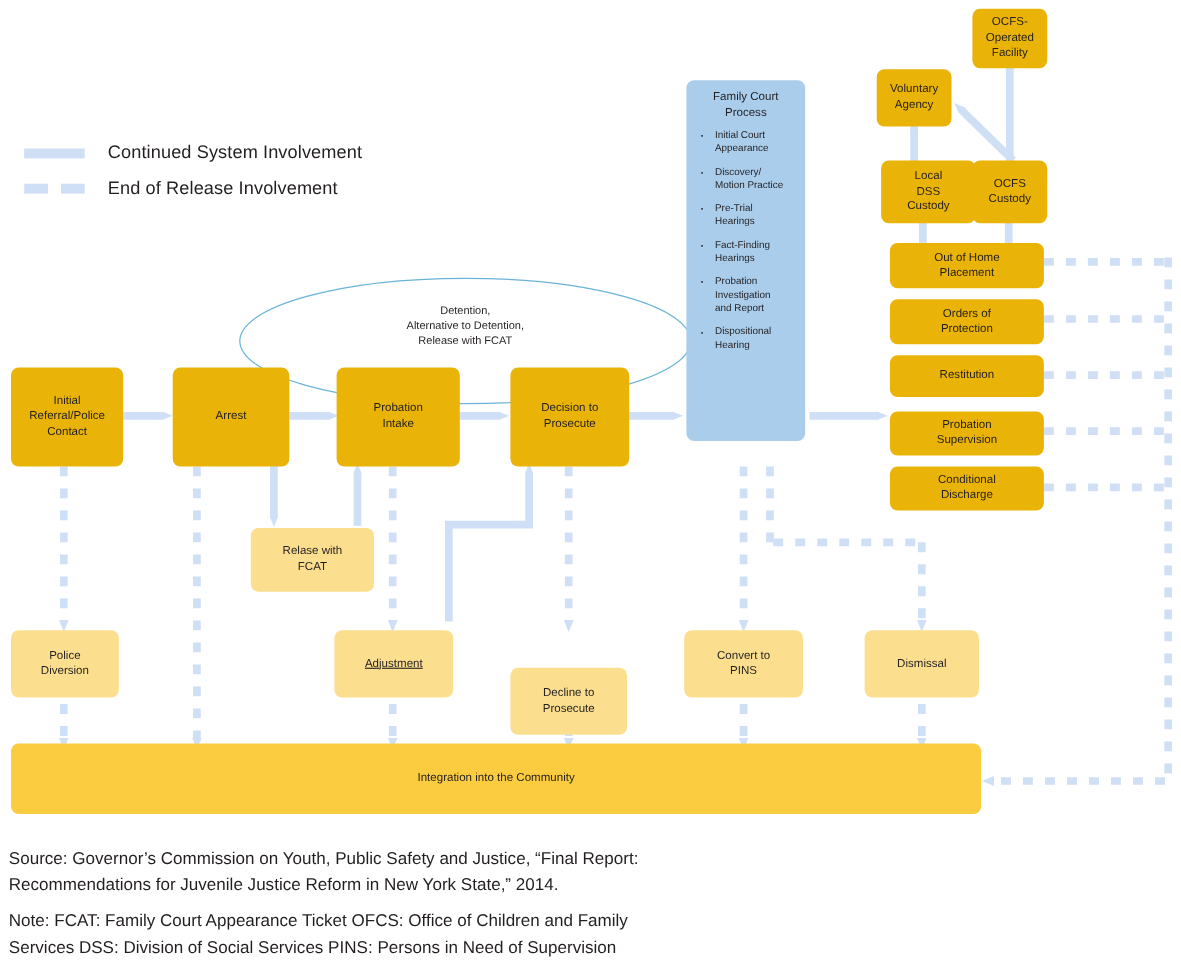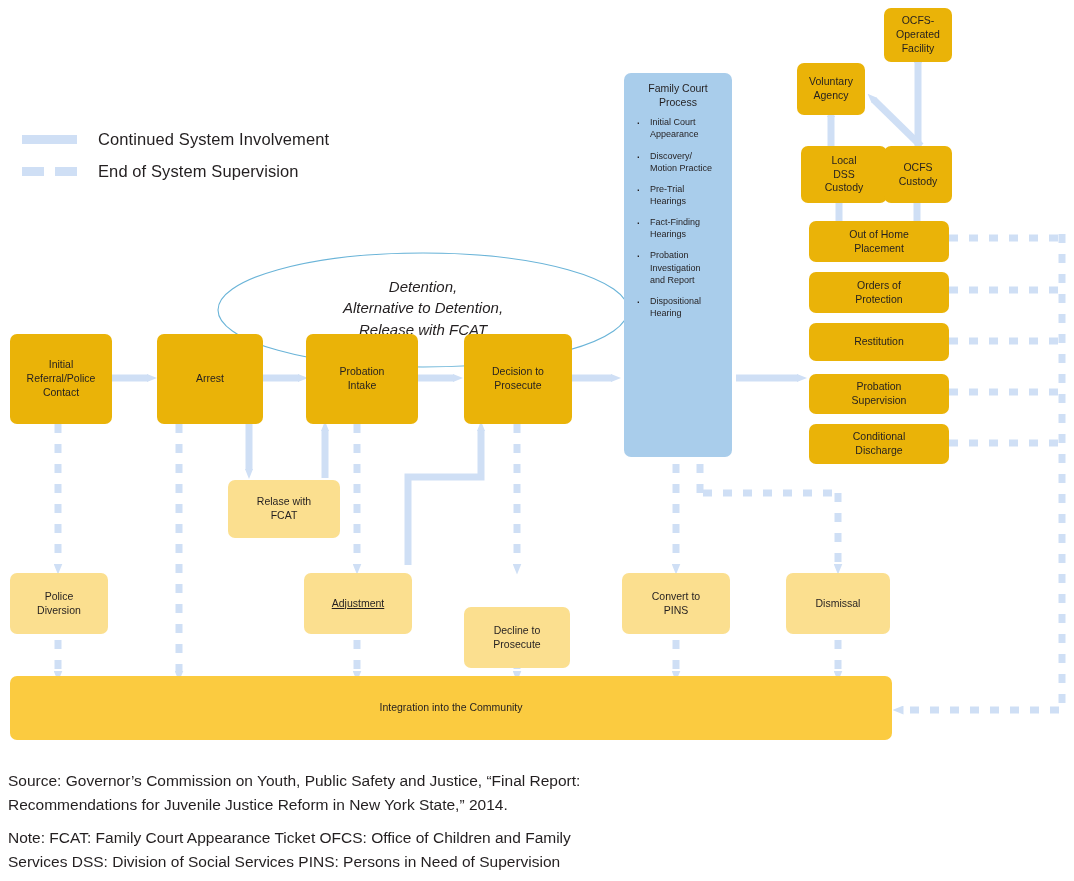--- a/index.html
+++ b/index.html
@@ -23,39 +23,39 @@
   .node.gold{background:#fbcb40;}
 
   
   #fcp{position:absolute;background:#a9cdeb;border-radius:7px;box-sizing:border-box;}
   #fcp .fcp-title{font-size:10.5px;line-height:1.3;text-align:center;padding:9px 6px 0 6px;}
   #fcp ul{list-style:none;margin:0;padding:7px 4px 0 10px;}
   #fcp li{font-size:9px;line-height:1.35;margin-bottom:9px;position:relative;padding-left:16px;}
   #fcp li:before{content:"\00b7";position:absolute;left:2px;top:-2px;font-size:14px;line-height:1.2;}
 
   
-  #ellipse-label{position:absolute;text-align:center;font-size:15px;line-height:1.42;color:#231f20;font-style:italic;}
+  #ellipse-label{position:absolute;text-align:center;font-size:10px;line-height:1.42;color:#231f20;}
 
   
   .foot{position:absolute;font-size:15.5px;line-height:1.52;color:#231f20;}
 
   svg.layer{position:absolute;left:0;top:0;width:1074px;height:881px;pointer-events:none;}
 </style>
 </head>
 <body>
 
 <div id="page">
 
   <div class="legend-row" style="left:22px;top:130px;">
     <span class="legend-solid"></span>
     <span class="legend-label">Continued System Involvement</span>
   </div>
   <div class="legend-row" style="left:22px;top:162px;">
     <span class="legend-dash"></span>
-    <span class="legend-label">End of System Supervision</span>
+    <span class="legend-label">End of Release Involvement</span>
   </div>
 
   <svg class="layer" viewBox="0 0 1074 881" xmlns="http://www.w3.org/2000/svg">
     <defs>
       <marker id="ah" markerWidth="10" markerHeight="8" refX="1" refY="4" orient="auto" markerUnits="userSpaceOnUse">
         <path d="M0,0 L10,4 L0,8 Z" fill="#cfdff5"></path>
       </marker>
       <marker id="ahd" markerWidth="11" markerHeight="9" refX="1.5" refY="4.5" orient="auto" markerUnits="userSpaceOnUse">
         <path d="M0,0 L11,4.5 L0,9 Z" fill="#cfdff5"></path>
       </marker>
@@ -113,21 +113,21 @@
     <div>Detention,</div>
     <div>Alternative to Detention,</div>
     <div>Release with FCAT</div>
   </div>
 
   <div class="node blue" style="left:10px;top:334px;width:102px;height:90px;">Initial<br>Referral/Police<br>Contact</div>
   <div class="node blue" style="left:157px;top:334px;width:106px;height:90px;">Arrest</div>
   <div class="node blue" style="left:306px;top:334px;width:112px;height:90px;">Probation<br>Intake</div>
   <div class="node blue" style="left:464px;top:334px;width:108px;height:90px;">Decision to<br>Prosecute</div>
 
-  <div id="fcp" style="left:624px;top:73px;width:108px;height:384px;">
+  <div id="fcp" style="left:624px;top:73px;width:108px;height:328px;">
     <div class="fcp-title">Family Court<br>Process</div>
     <ul>
       <li>Initial Court<br>Appearance</li>
       <li>Discovery/<br>Motion Practice</li>
       <li>Pre-Trial<br>Hearings</li>
       <li>Fact-Finding<br>Hearings</li>
       <li>Probation<br>Investigation<br>and Report</li>
       <li>Dispositional<br>Hearing</li>
     </ul>
   </div>

